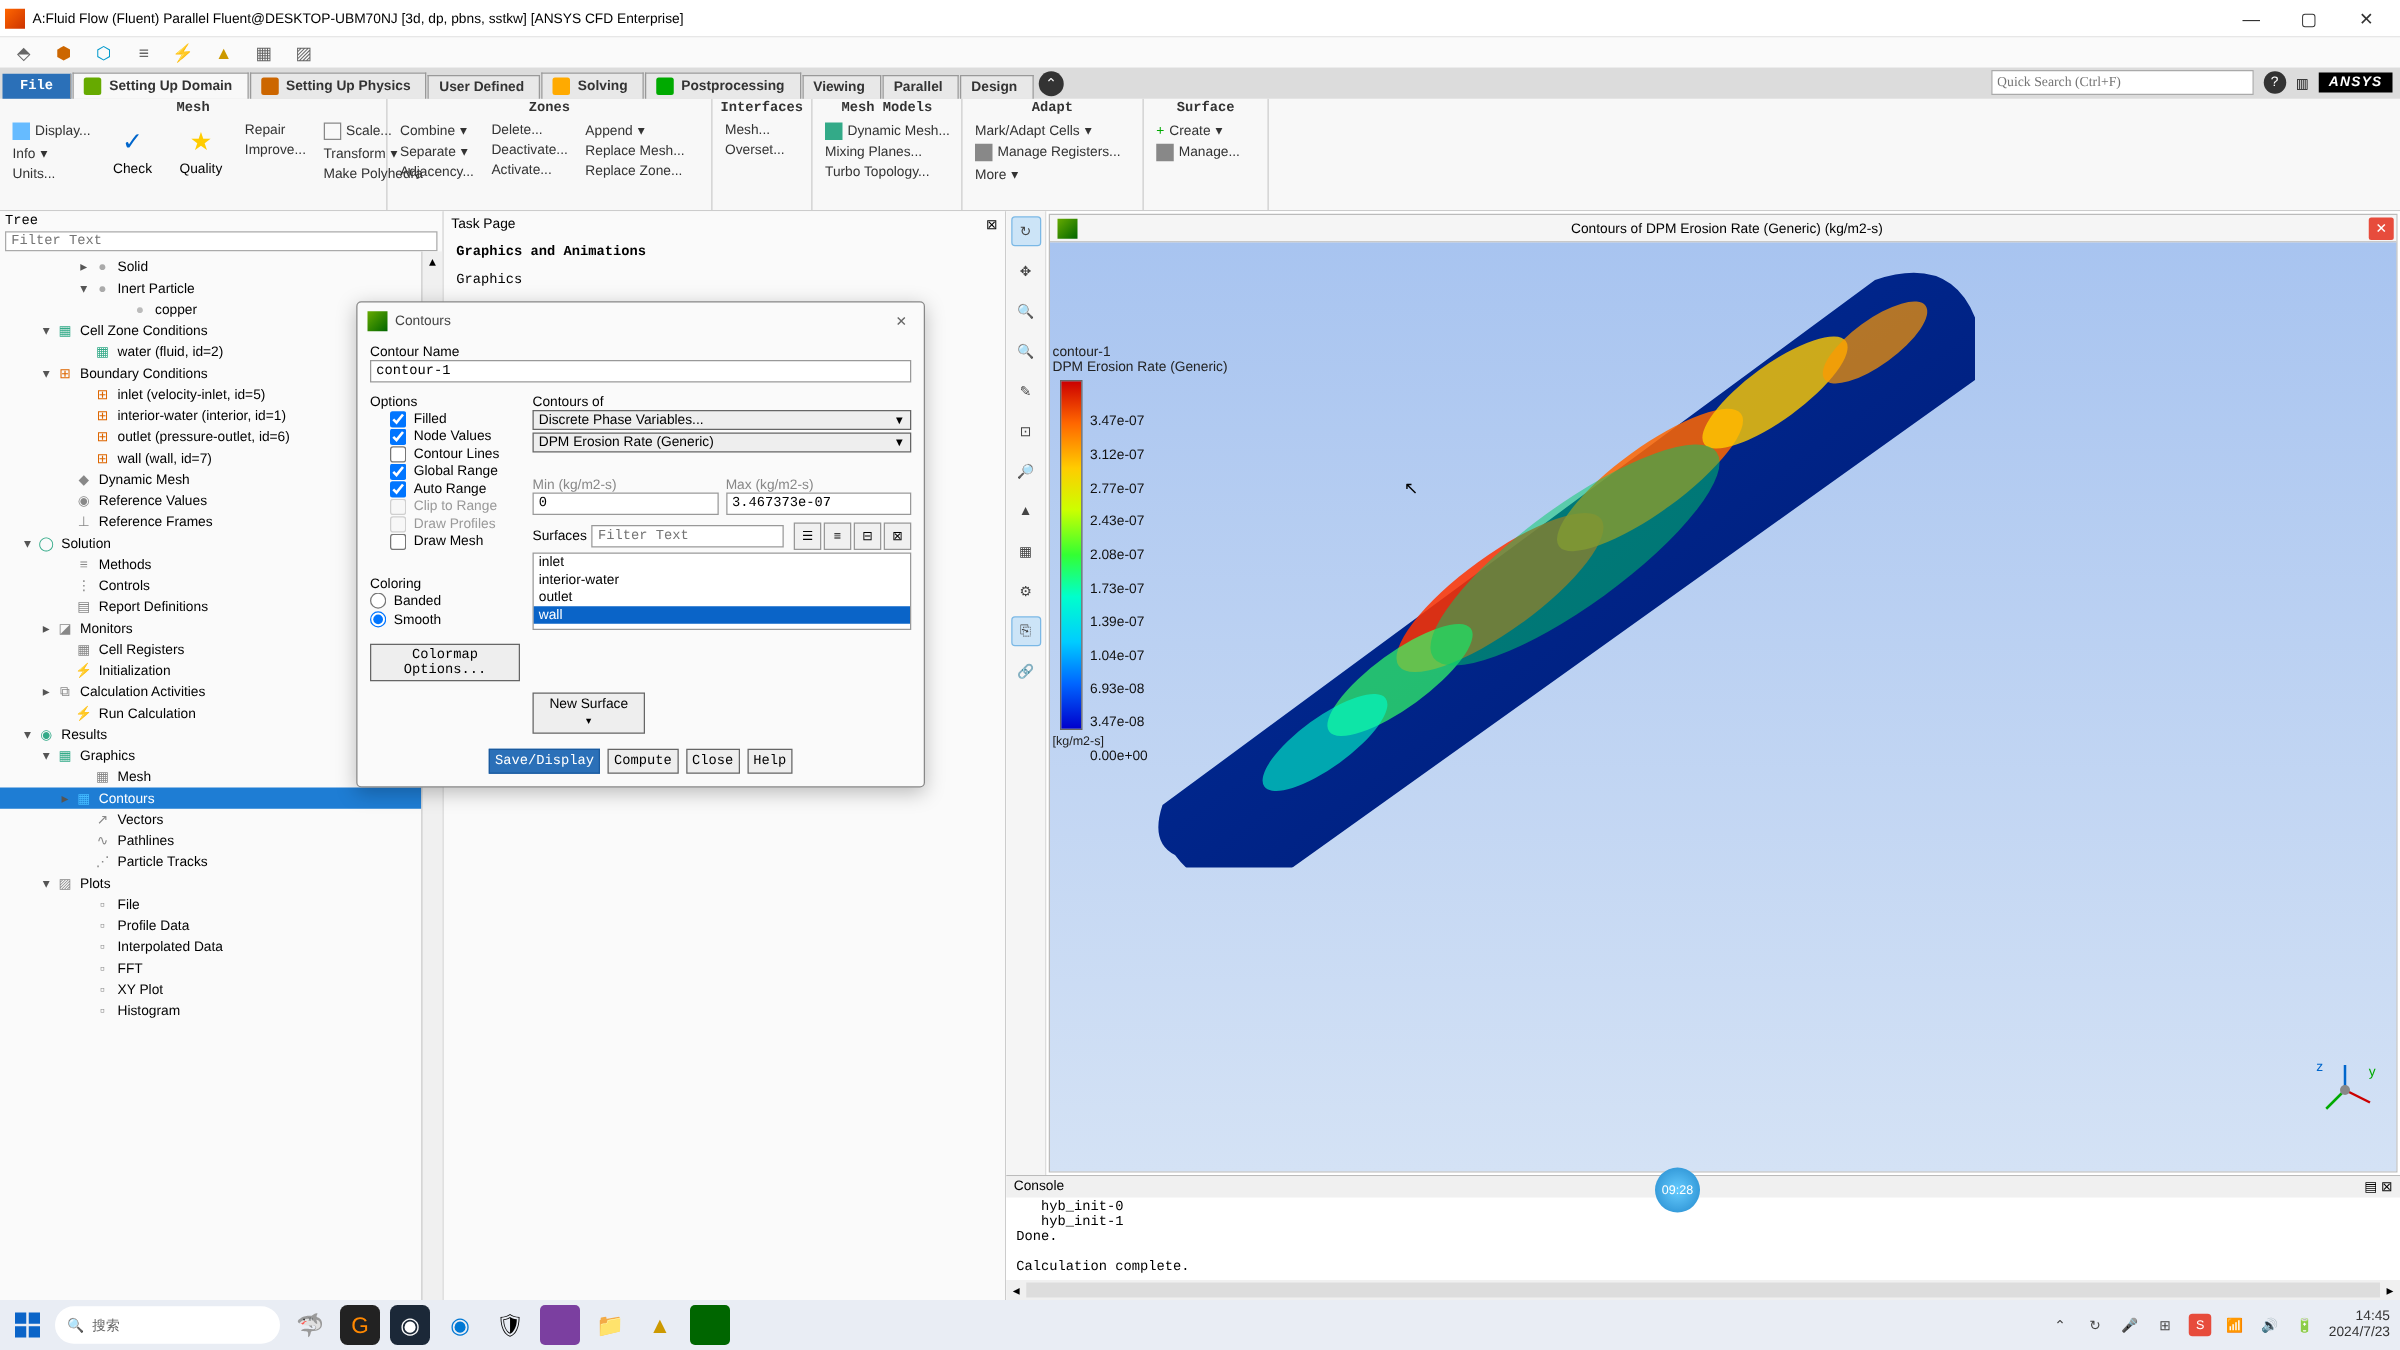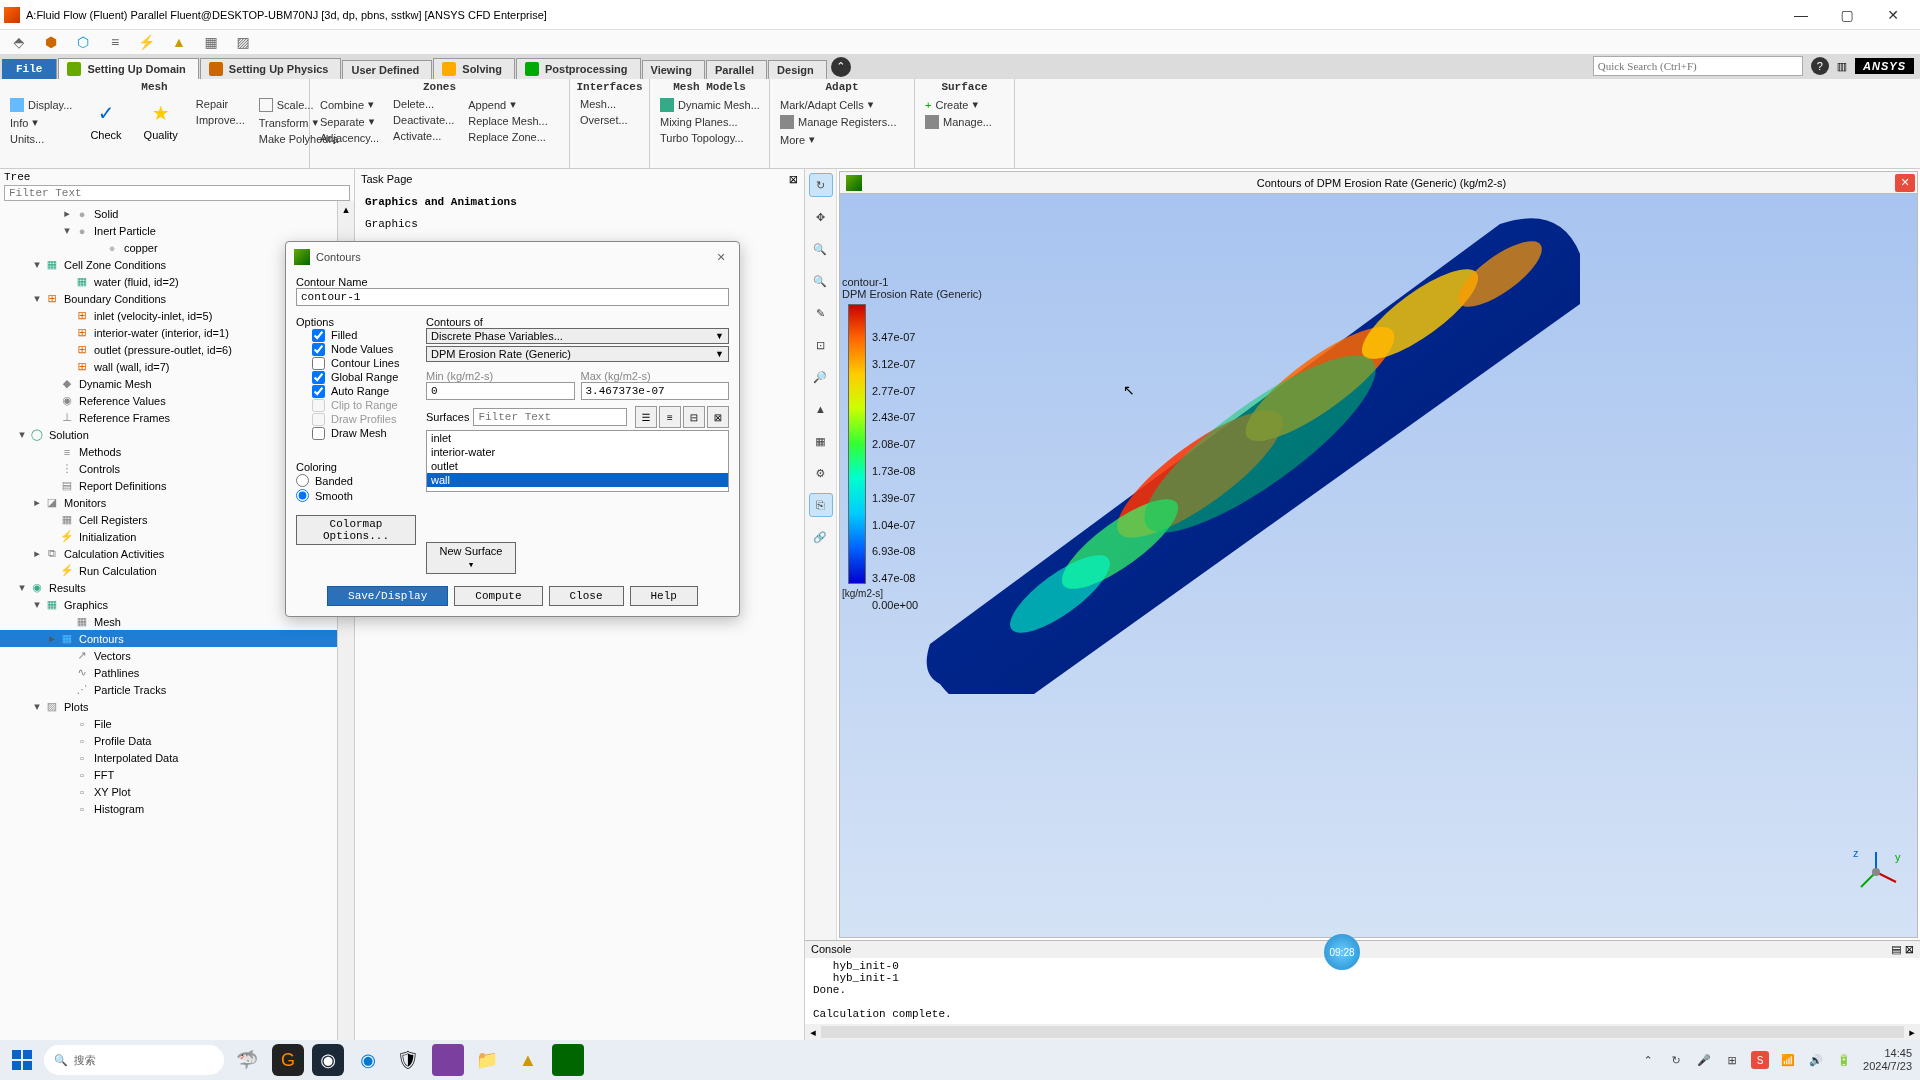--- a/index.html
+++ b/index.html
@@ -69,21 +69,21 @@
 .chk input { width:13px; height:13px; }
 .chk.dis { color:#999; }
 .select { width:100%; border:1px solid #666; background:#eee; padding:1px 4px; font-family:"Courier New",monospace; display:flex; justify-content:space-between; align-items:center; }
 .select .arrow { font-size:9px; }
 .minmax { display:flex; gap:6px; }
 .minmax .mm { flex:1; }
 .listbox { border:1px solid #999; background:#fff; height:62px; margin-top:2px; }
 .listbox .li { padding:1px 4px; }
 .listbox .li.sel { background:#0a64c8; color:#fff; }
 .radio-row { display:flex; align-items:center; gap:6px; margin:1px 0; }
-.dbtn { border:1px solid #666; background:#eee; padding:3px 20px; font-family:"Courier New",monospace; cursor:pointer; }
+.dbtn { border:1px solid #666; background:#eee; padding:3px 4px; font-family:"Courier New",monospace; cursor:pointer; }
 .dbtn.primary { background:#2b70b8; color:#fff; border-color:#1a5a9e; }
 .dbtn.small { padding:2px 8px; }
 .dfooter { display:flex; gap:6px; justify-content:center; margin-top:12px; }
 .surf-toolbar { display:flex; gap:2px; margin-left:4px; }
 .surf-toolbar .tb { width:22px; height:22px; border:1px solid #999; background:#f0f0f0; display:flex; align-items:center; justify-content:center; font-size:10px; }
 
 
 .viewport { flex:1; display:flex; flex-direction:column; background:#fff; position:relative; }
 .gfx-area { flex:1; position:relative; display:flex; }
 .gfx-toolbar { width:32px; background:#f5f5f5; border-right:1px solid #ddd; display:flex; flex-direction:column; align-items:center; padding-top:4px; gap:8px; }
@@ -545,21 +545,21 @@
         <div class="gfx-canvas">
           <div class="cb-caption"><span>contour-1</span><br><span>DPM Erosion Rate (Generic)</span></div>
           <div class="colorbar">
             <div class="cb-strip"></div>
             <div class="cb-labels" id="cb-labels">
                 <div>3.47e-07</div>
                 <div>3.12e-07</div>
                 <div>2.77e-07</div>
                 <div>2.43e-07</div>
                 <div>2.08e-07</div>
-                <div>1.73e-08</div>
+                <div>1.73e-07</div>
                 <div>1.39e-07</div>
                 <div>1.04e-07</div>
                 <div>6.93e-08</div>
                 <div>3.47e-08</div>
                 <div>0.00e+00</div>
               </div>
           </div>
           <div class="cb-unit">[kg/m2-s]</div>
           <svg class="pipe" viewBox="0 0 700 480">
             <defs>
@@ -668,21 +668,21 @@
       <div class="dcol" style="flex:1">
         <div class="dlabel">Contours of</div>
         <div class="select">
             <span>Discrete Phase Variables...</span>
             <span class="arrow">▼</span>
           </div>
         <div class="select" style="margin-top:2px">
             <span>DPM Erosion Rate (Generic)</span>
             <span class="arrow">▼</span>
           </div>
-        <div class="minmax" style="margin-top:8px">
+        <div class="minmax" style="margin-top:20px">
           <div class="mm"><div style="color:#888">Min (kg/m2-s)</div><input class="dinput" value="0" style=""></div>
           <div class="mm"><div style="color:#888">Max (kg/m2-s)</div><input class="dinput" value="3.467373e-07" style=""></div>
         </div>
         <div style="display:flex;align-items:center;margin-top:6px">
           <span>Surfaces</span>
           <input class="dinput" style="flex: 1 1 0%; margin: 0px 4px;" placeholder="Filter Text">
           <div class="surf-toolbar">
             <div class="tb">☰</div>
             <div class="tb">≡</div>
             <div class="tb">⊟</div>

